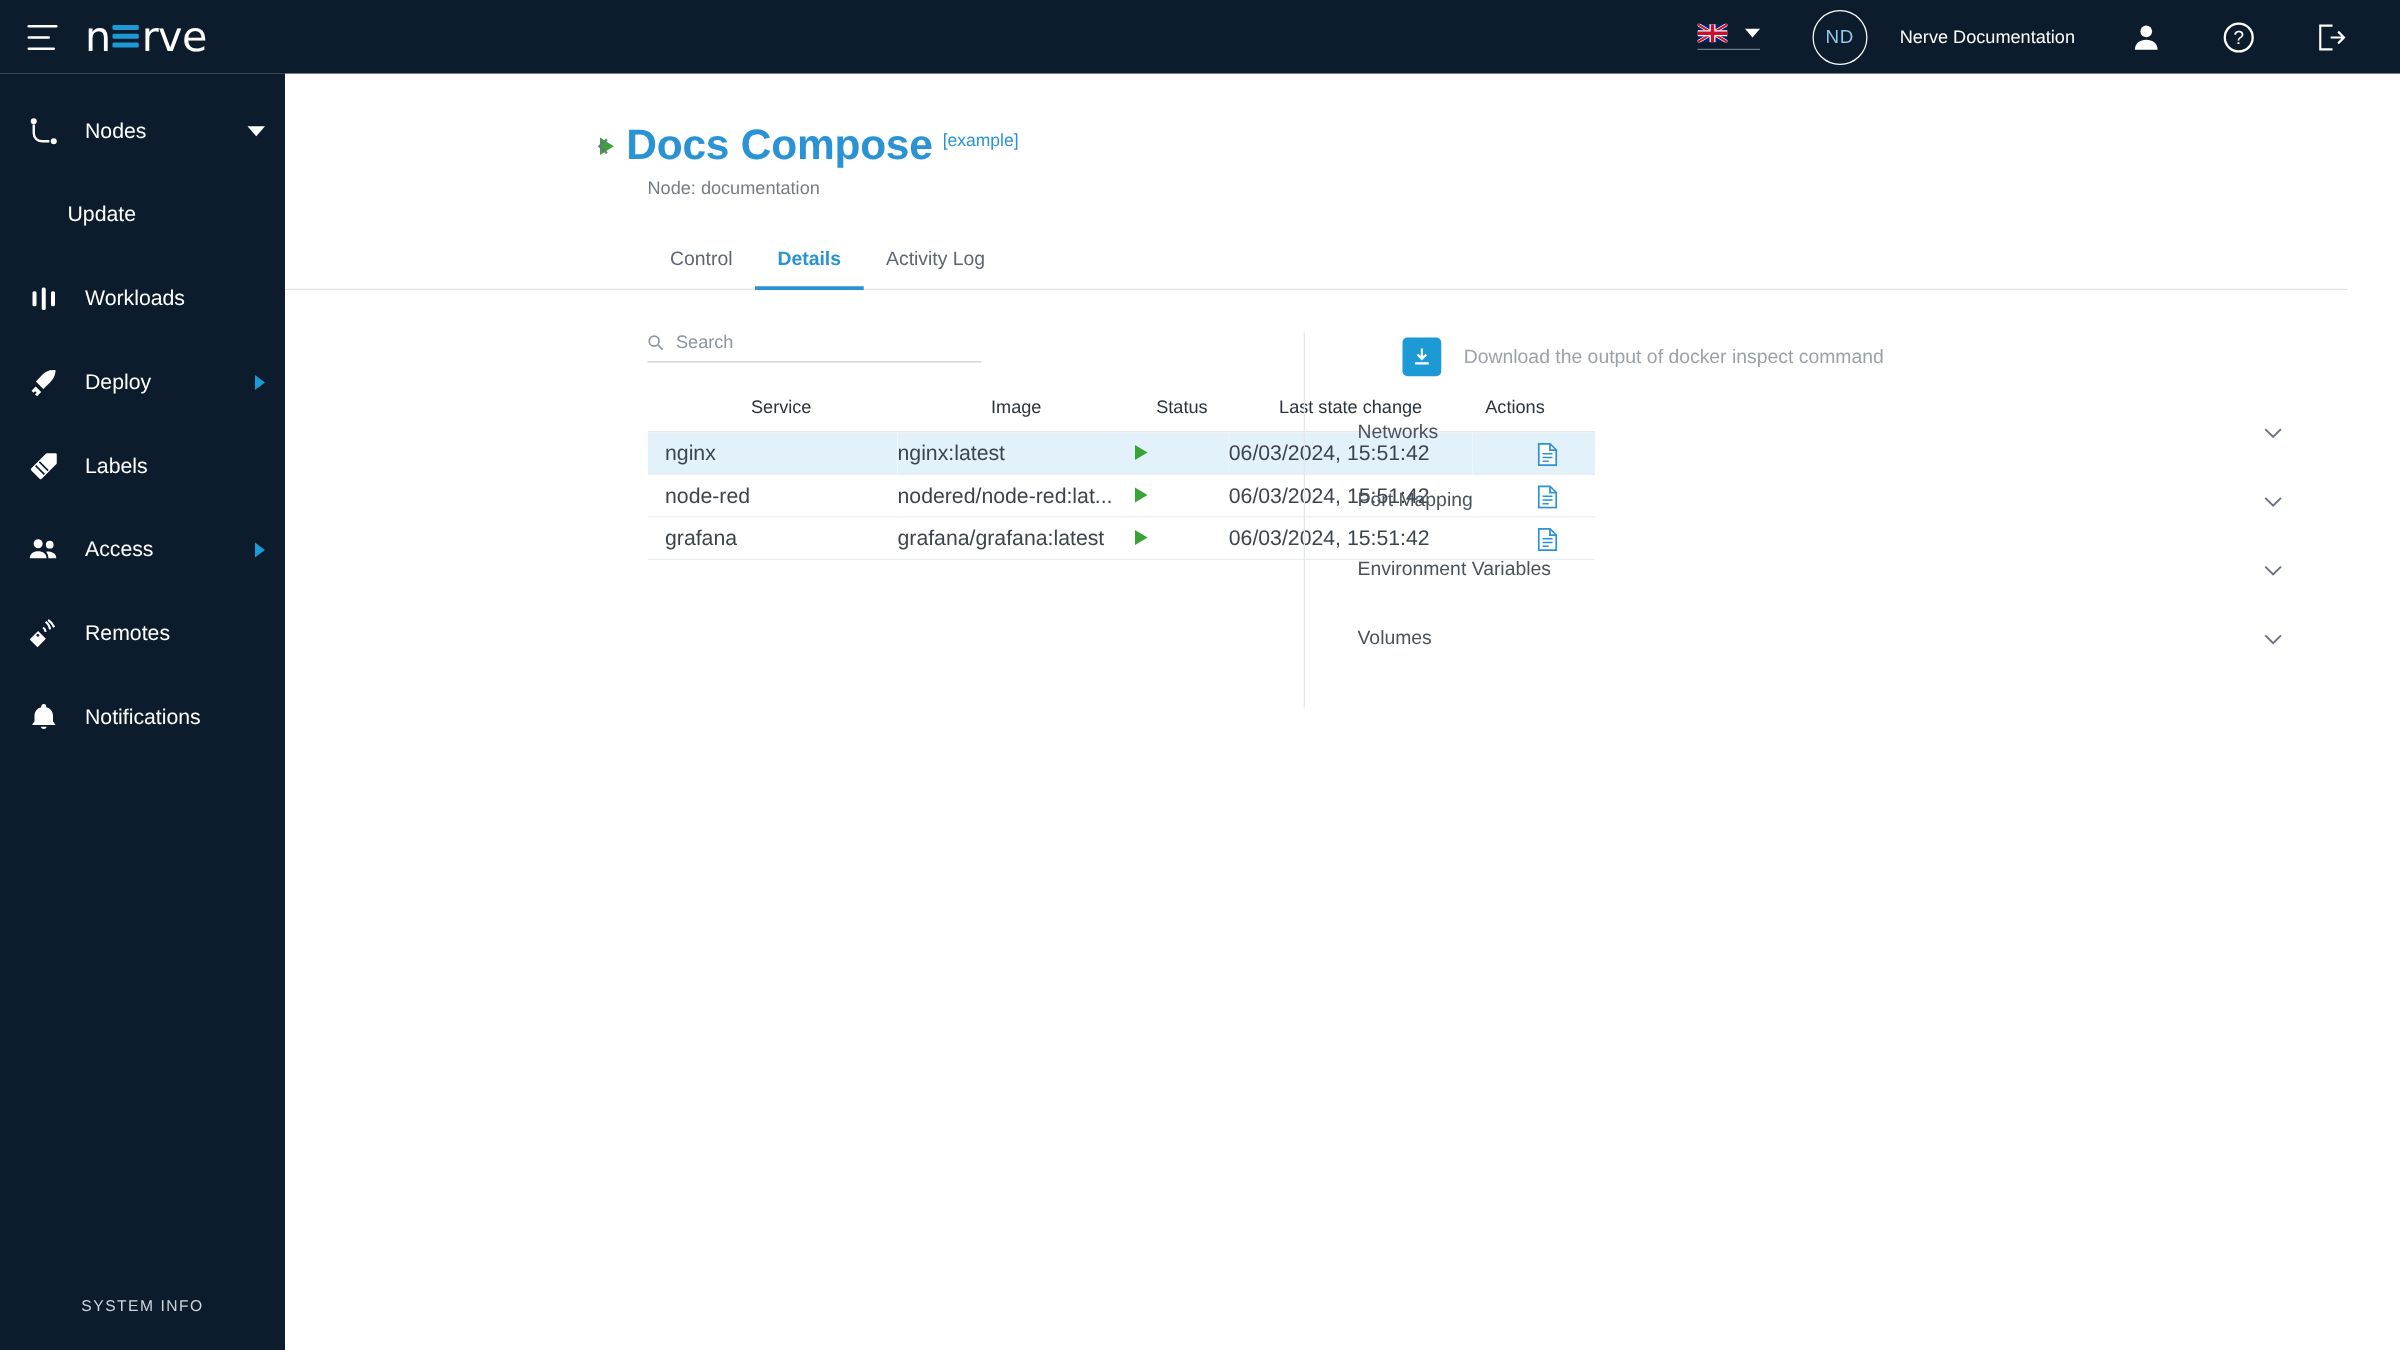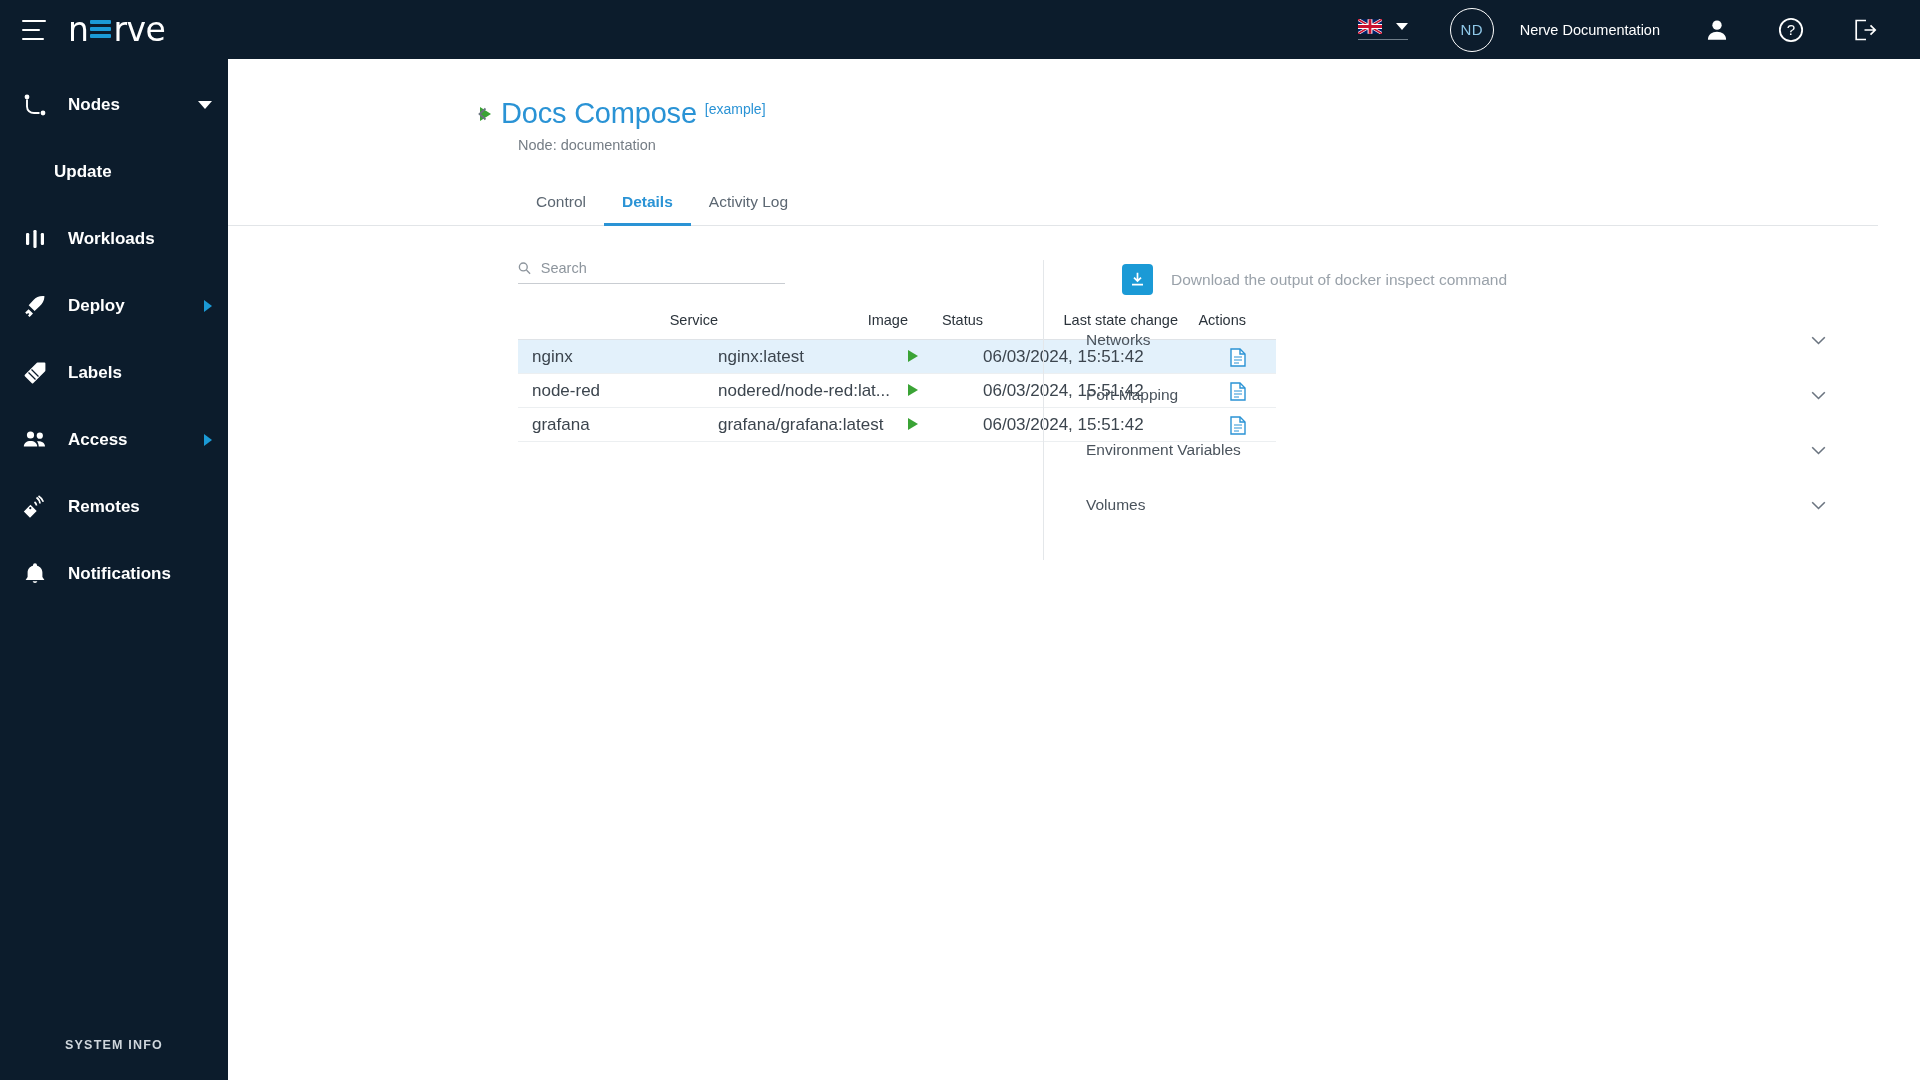--- a/index.html
+++ b/index.html
@@ -65,21 +65,20 @@
   .ticon:last-child { margin-right:42px; }
 
   
   .body { display:flex; flex:1; min-height:0; }
 
   
   .sidebar {
     width: 228px; flex:0 0 228px; background:#0c1c2c;
     display:flex; flex-direction:column; padding-top: 22px;
     position:relative;
-    font-weight:bold;
   }
   .nav-item {
     display:flex; align-items:center; height:48px; padding-left:22px;
     color:#ffffff; font-size:17px; cursor:pointer; position:relative;
     margin-bottom: 19px;
   }
   .nav-item .nav-icon {
     width:26px; height:26px; margin-right:20px; flex:0 0 26px;
     display:flex; align-items:center; justify-content:center;
   }
@@ -105,21 +104,21 @@
   .page-head { padding: 38px 0 0 0; }
   .title-row { display:flex; align-items:center; padding-left: 252px; position:relative; }
   .back-chevron {
     position:absolute; left:248px; top:50%; transform:translateY(-50%);
     width:14px;height:14px; cursor:pointer;
   }
   .play-tri {
     width:0;height:0;border-top:7px solid transparent;border-bottom:7px solid transparent;
     border-left:11px solid #3aa335; margin-right:10px;
   }
-  .page-title { font-size:29px; color:#2a93d5; font-weight:400; letter-spacing:-0.2px; }
+  .page-title { font-size:34px; color:#2a93d5; font-weight:700; letter-spacing:-0.2px; }
   .page-title-tag { font-size:14px; color:#2a93d5; margin-left:8px; position:relative; top:-5px;}
   .subtitle { padding-left:290px; color:#757d85; font-size:14.5px; margin-top:7px; }
 
   .tabs {
     display:flex; padding-left:290px; margin-top:30px;
     border-bottom:1px solid #e2e5e8; margin-right:42px;
   }
   .tab {
     font-size:15.5px; color:#5c6772; padding: 10px 18px 12px 18px; cursor:pointer;
     border-bottom:3px solid transparent; margin-bottom:-1px;
@@ -140,21 +139,21 @@
   }
   .search-input {
     border:none; outline:none; font-size:14.5px; color:#0f172a;
     font-family:"Liberation Sans", sans-serif; background:transparent; width:100%;
   }
   .search-input::placeholder { color:#8d959d; }
 
   
   table.svc { border-collapse:collapse; width:758px; margin-top:28px; table-layout:fixed; }
   table.svc th {
-    text-align:right; font-size:14.5px; color:#2b333b; font-weight:400;
+    text-align:center; font-size:14.5px; color:#2b333b; font-weight:400;
     padding: 0 0 11px 0; border-bottom:1px solid #dfe3e7;
   }
   table.svc td {
     font-size:17px; color:#3c454e; padding: 0; height:34px;
     border-bottom:1px solid #eceff1; vertical-align: middle;
     overflow:hidden; text-overflow:ellipsis; white-space:nowrap;
   }
   table.svc tr.highlight td { background:#e3f1fb; }
   .col-service { width:200px; padding-left:14px !important; }
   .col-image   { width:190px; }

